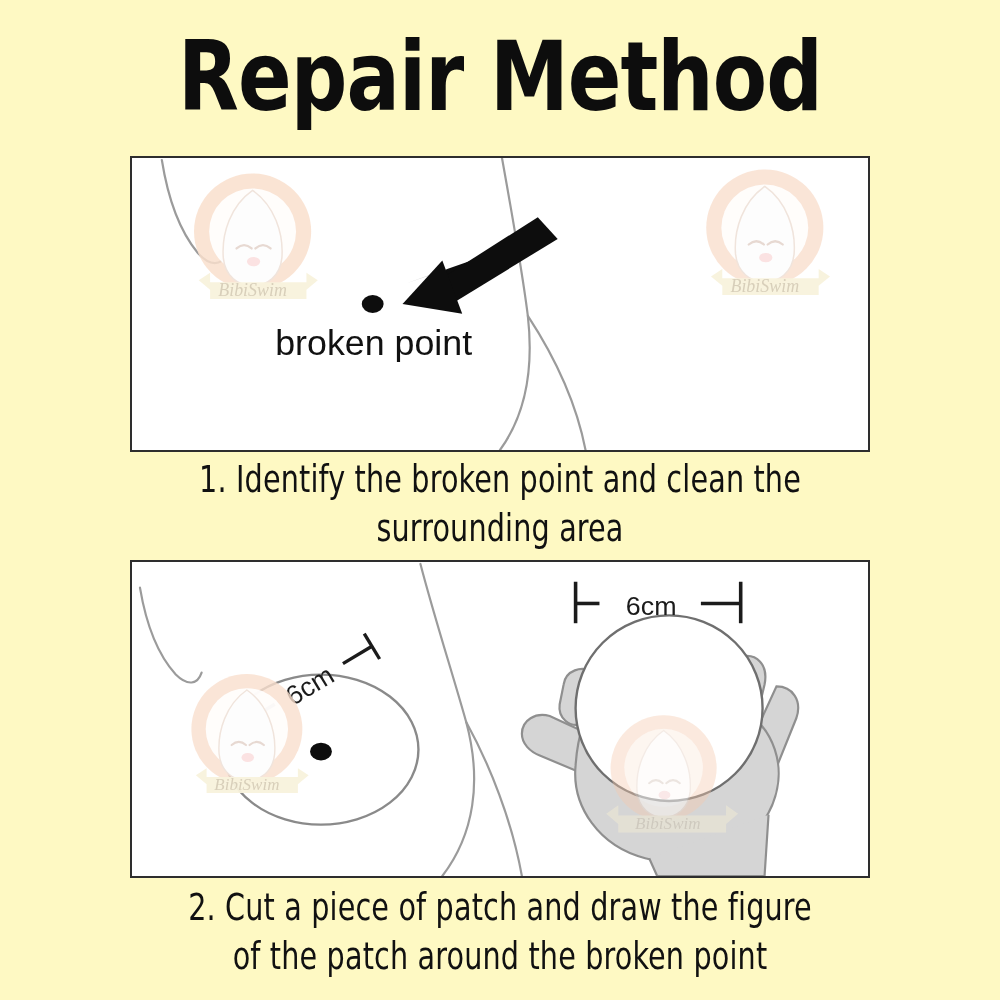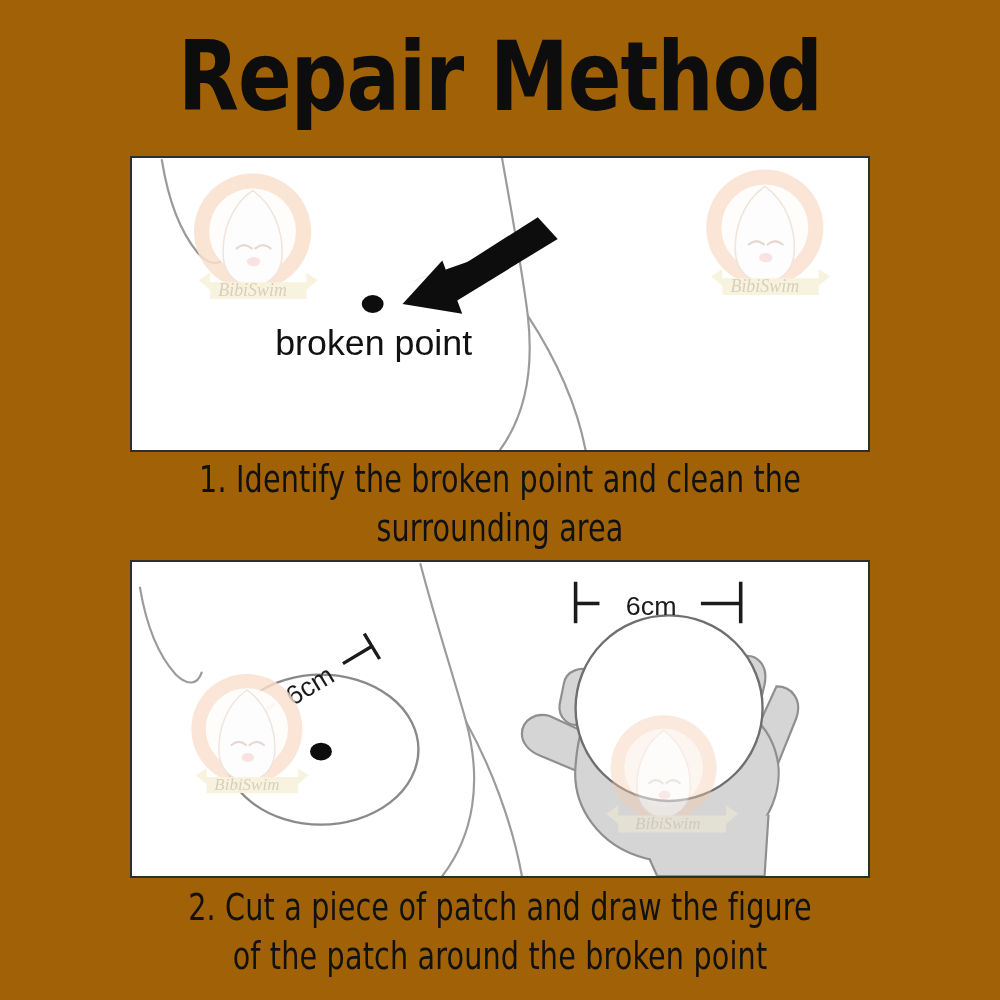--- a/index.html
+++ b/index.html
@@ -10,21 +10,21 @@
     height: 1000px;
     background: #ffffff;
     font-family: "Liberation Sans", sans-serif;
     overflow: hidden;
   }
 
   #page {
     position: relative;
     width: 1000px;
     height: 1000px;
-    background: #a16207;
+    background: #fef9c3;
   }
 
   
   #title {
     position: absolute;
     top: 28px;
     left: 0;
     width: 1000px;
     text-align: center;
     font-family: "DejaVu Sans", sans-serif;

